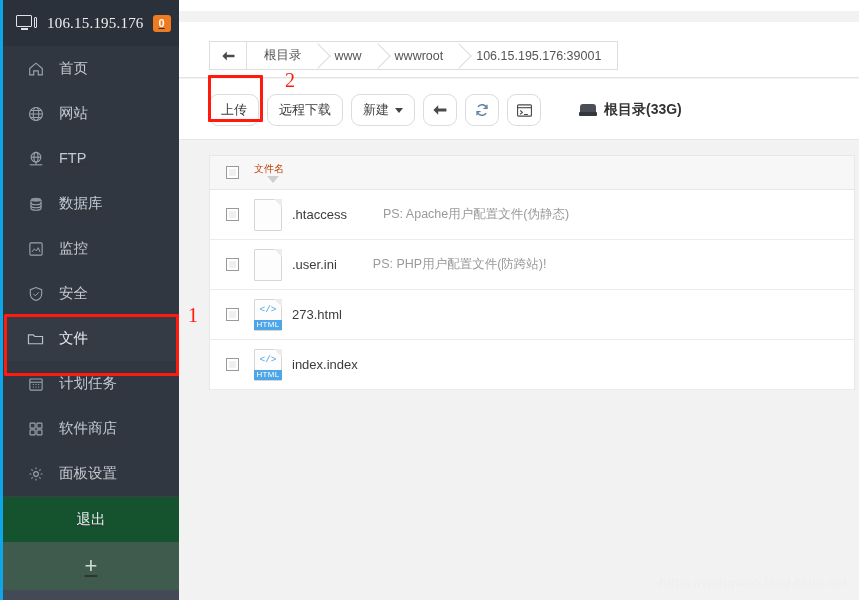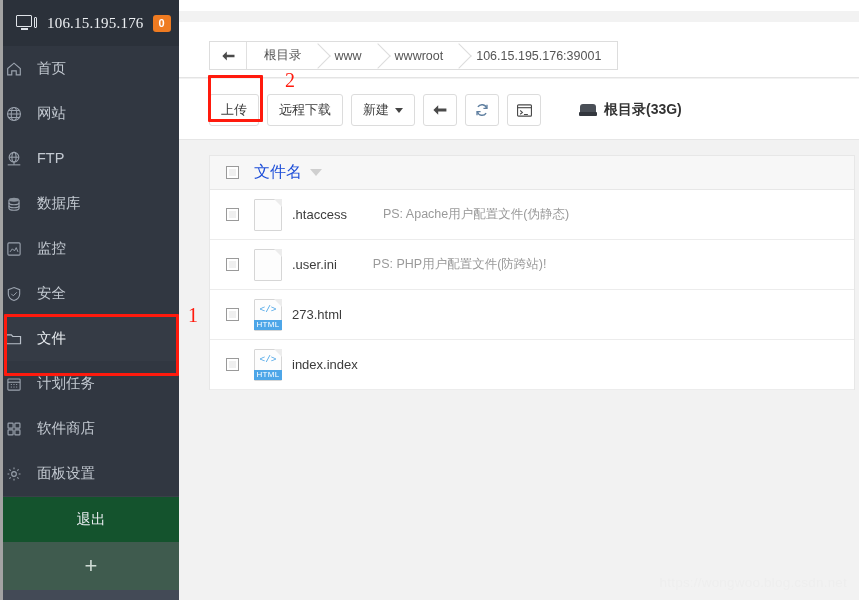--- a/index.html
+++ b/index.html
@@ -17,23 +17,24 @@
     position: relative;
   }
 
   
   #sidebar {
     position: absolute;
     left: 0; top: 0;
     width: 179px;
     height: 600px;
     background: #313741;
-    border-left: 3px solid #a3a3a3;
+    border-left: 3px solid #0ea5e9;
     box-sizing: border-box;
     overflow: hidden;
+    text-decoration: underline;
   }
   #sidebar-header {
     height: 46px;
     background: #2b313a;
     display: flex;
     align-items: center;
     padding-left: 13px;
     box-sizing: border-box;
   }
   .monitor-icon {
@@ -79,20 +80,21 @@
     border-radius: 3px;
     padding: 1px 6px;
     line-height: 15px;
     display: inline-block;
   }
 
   .nav-item {
     height: 45px;
     display: flex;
     align-items: center;
+    padding-left: 22px;
     box-sizing: border-box;
     color: #c3c9d1;
     font-size: 14.5px;
     cursor: pointer;
     user-select: none;
   }
   .nav-item .nav-ico {
     width: 21px;
     height: 21px;
     margin-right: 13px;
@@ -208,21 +210,21 @@
     position: absolute;
     left: 30px; top: 15px;
     display: flex;
     align-items: center;
   }
   .tbtn {
     height: 32px;
     min-width: 34px;
     border: 1px solid #dcdcdc;
     background: #fff;
-    border-radius: 3px;
+    border-radius: 9px;
     display: flex;
     align-items: center;
     justify-content: center;
     font-size: 13px;
     color: #3d3d3d;
     padding: 0 11px;
     margin-right: 8px;
     box-sizing: border-box;
     cursor: pointer;
     white-space: nowrap;
@@ -304,24 +306,25 @@
     cursor: pointer;
   }
   .cbx::after {
     content: "";
     position: absolute;
     left: 2px; top: 2px;
     right: 2px; bottom: 2px;
     background: #f0f0f0;
   }
   #file-head .colname {
-    font-size: 16px;
-    color: #1d4ed8;
-    display: flex;
-    align-items: center;
+    font-size: 10px;
+    color: #c2410c;
+    display: flex;
+    align-items: center;
+    flex-direction: column;
   }
   .sort-caret {
     display: inline-block;
     margin-left: 8px;
     width: 0; height: 0;
     border-left: 6px solid transparent;
     border-right: 6px solid transparent;
     border-top: 7px solid #cfcfcf;
     cursor: pointer;
   }

